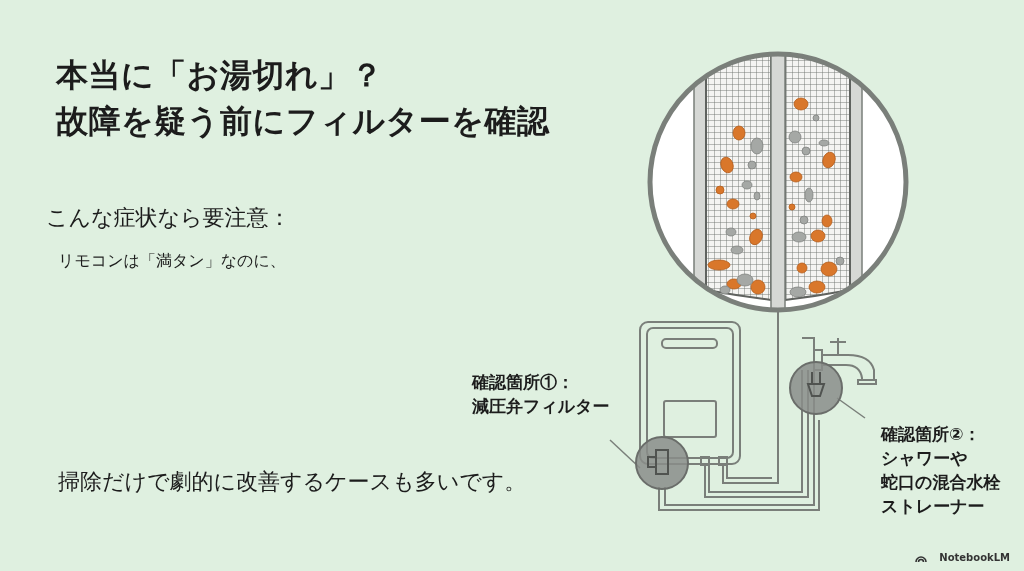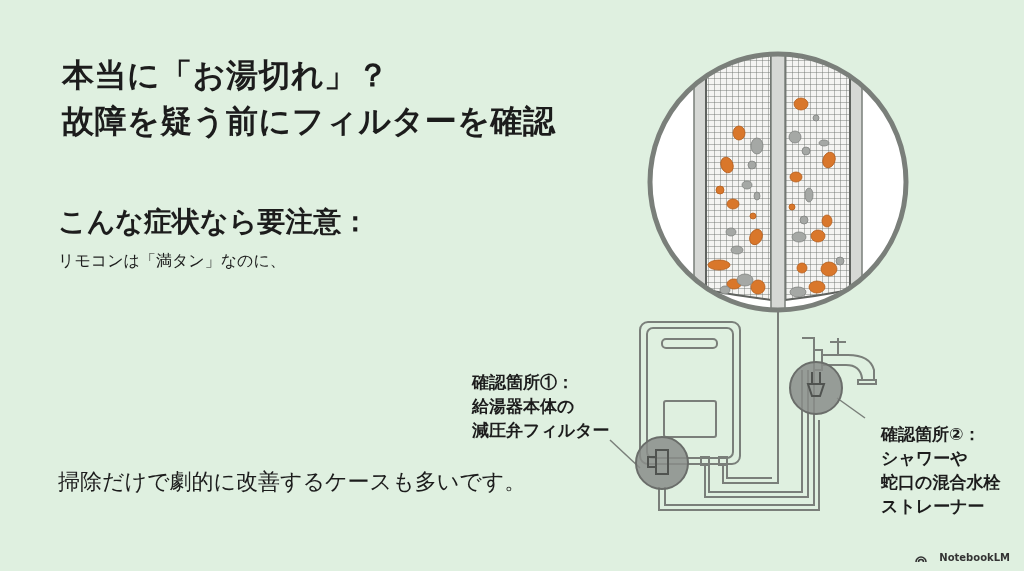--- a/index.html
+++ b/index.html
@@ -8,24 +8,24 @@
     background:#dff0e0;
     font-family: "DejaVu Sans", "Liberation Sans", sans-serif;
     color:#1c1c1c;
     position:relative;
   }
   .title {
     position:absolute; left:56px; top:52px;
     font-size:32px; font-weight:bold; line-height:46px;
     letter-spacing:0.5px;
   }
-  .title div { white-space:nowrap;margin-left:6px; }
+  .title div { white-space:nowrap; }
   .symptom-head {
-    position:absolute; left:58px; top:203px;
-    font-size:28px; font-weight:bold; white-space:nowrap;
+    position:absolute; left:46px; top:203px;
+    font-size:22px; font-weight:normal; white-space:nowrap;
   }
   .symptom-body {
     position:absolute; left:58px; top:240px;
     font-size:16px; line-height:42px; white-space:nowrap;
   }
   .bottom-note {
     position:absolute; left:58px; top:467px;
     font-size:22px; white-space:nowrap;
   }
   .callout {
@@ -169,21 +169,20 @@
     <line x1="837" y1="398" x2="865" y2="418" stroke="#7a7f7a" stroke-width="1.5"></line>
     <circle cx="816" cy="388" r="26" fill="#8a8d8a" fill-opacity="0.85" stroke="#6a6d6a" stroke-width="2"></circle>
     <path d="M808 384 H824 L820 396 H812 Z" fill="none" stroke="#505350" stroke-width="2"></path>
     <line x1="812" y1="372" x2="812" y2="384" stroke="#505350" stroke-width="2"></line>
     <line x1="820" y1="372" x2="820" y2="384" stroke="#505350" stroke-width="2"></line>
   </g>
 </svg>
 
 <div class="callout callout-1">
   <div>確認箇所①：</div>
-  <div>給湯器本体の</div>
   <div>減圧弁フィルター</div>
 </div>
 <div class="callout callout-2">
   <div>確認箇所②：</div>
   <div>シャワーや</div>
   <div>蛇口の混合水栓</div>
   <div>ストレーナー</div>
 </div>
 
 <div class="logo">

